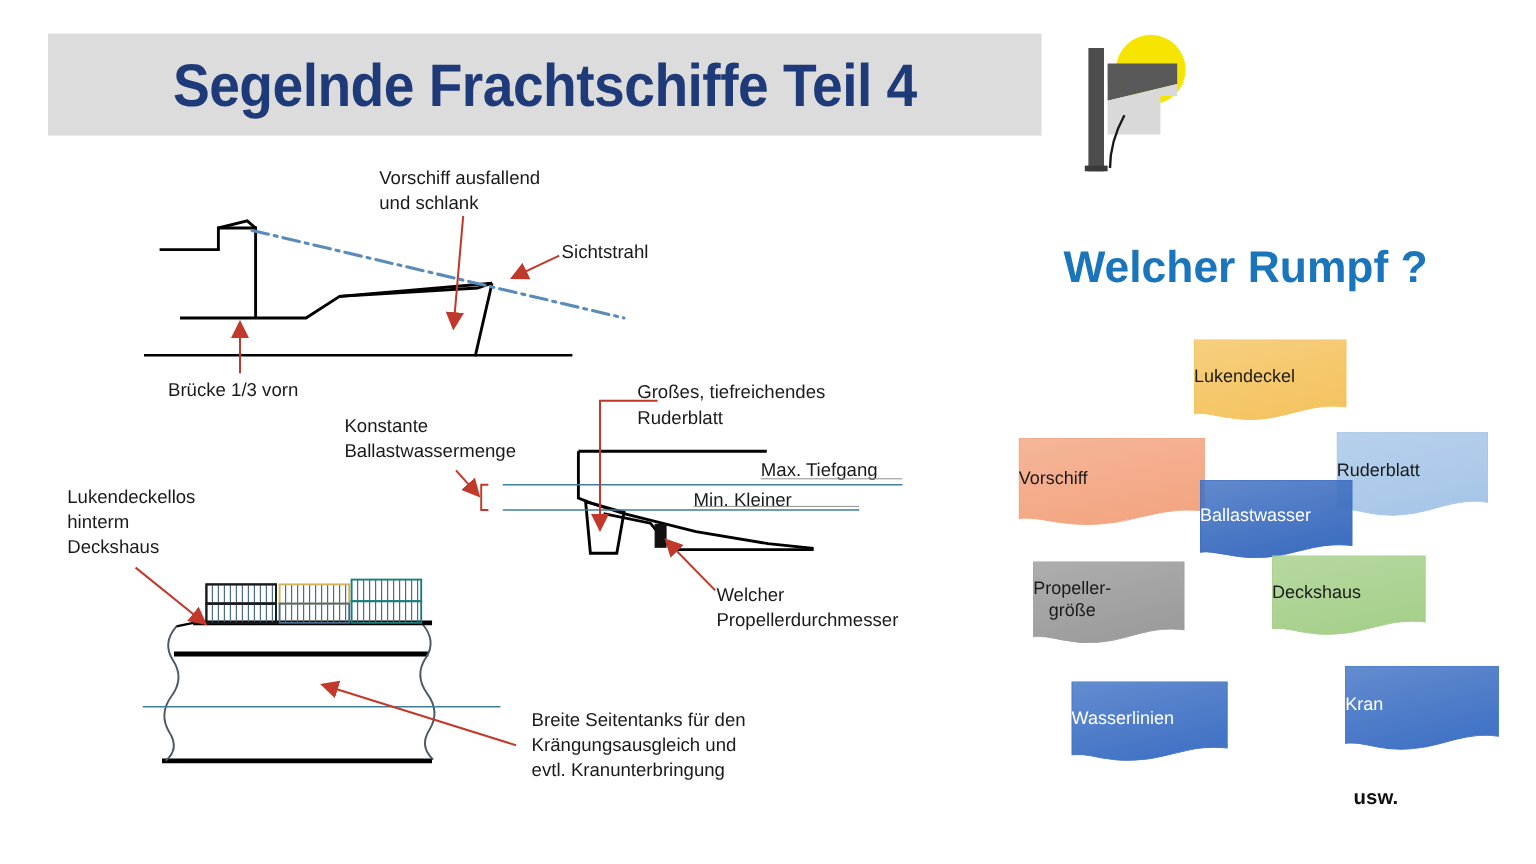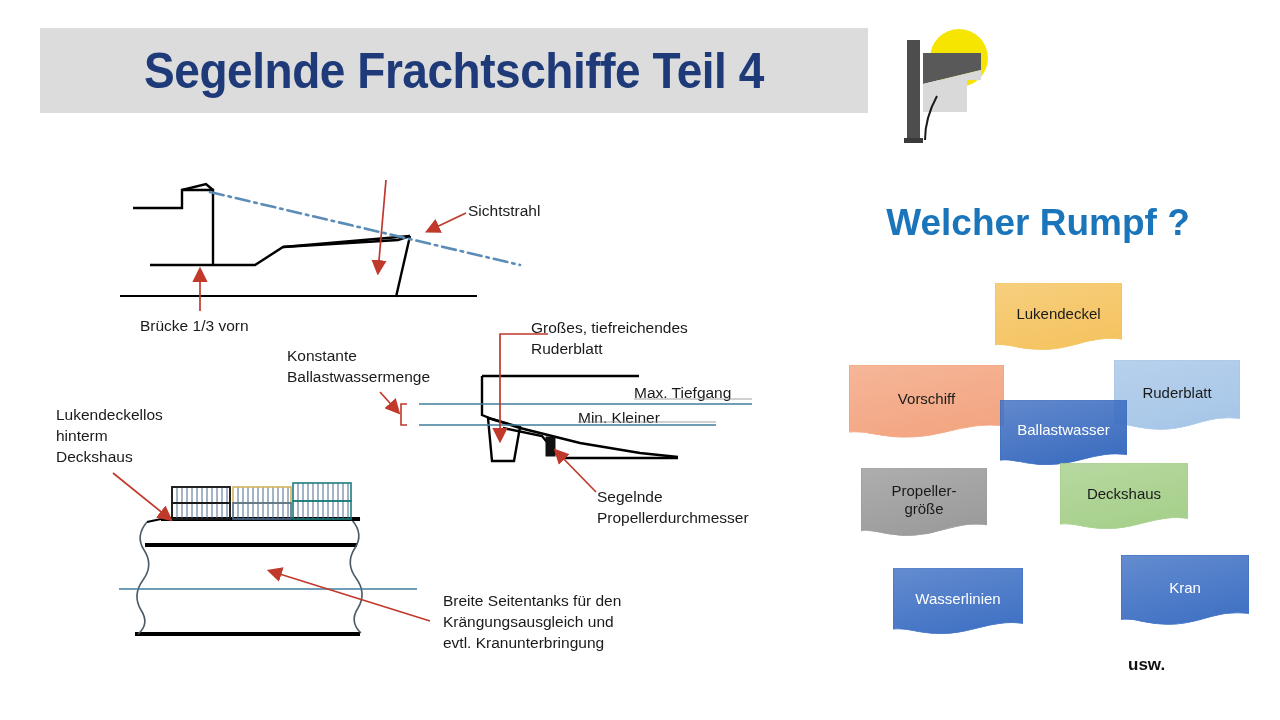--- a/index.html
+++ b/index.html
@@ -59,21 +59,21 @@
   #welcher-rumpf{
     position:absolute;left:868px;top:202px;width:340px;
     text-align:center;
     font-size:37px;font-weight:bold;color:#1b75bb;
     white-space:nowrap;
   }
 
   
   .wave{
     position:absolute;
-    display:flex;align-items:center;justify-content:center;
+    display:flex;align-items:center;justify-content:flex-start;
     color:#1a1a1a;font-size:15px;line-height:1.15;text-align:center;
     box-sizing:border-box;
   }
   .wave .wv-label{position:relative;z-index:3;padding-bottom:10px;}
   .wave svg{position:absolute;left:0;top:0;width:100%;height:100%;z-index:1;}
 
   
   #usw{position:absolute;left:1128px;top:655px;font-size:17px;font-weight:600;color:#111;}
 
   
@@ -200,29 +200,31 @@
             </linearGradient>
           </defs>
           <path d="M0,0 L100,0 L100,78 C72,72 60,96 30,92 C16,90 10,84 0,86 Z" fill="url(#grd7)" stroke="#4273c5" stroke-width="1"></path>
         </svg>
         <span class="wv-label" style="white-space: pre-line;">Kran</span>
       </div>
     </div>
 
   <div id="usw">usw.</div>
 
+  <div class="lbl" style="left:316px;top:139px;">Vorschiff ausfallend
+und schlank</div>
   <div class="lbl" style="left:468px;top:201px;">Sichtstrahl</div>
   <div class="lbl" style="left:140px;top:316px;">Brücke 1/3 vorn</div>
   <div class="lbl" style="left:531px;top:318px;">Großes, tiefreichendes
 Ruderblatt</div>
   <div class="lbl" style="left:287px;top:346px;">Konstante
 Ballastwassermenge</div>
   <div class="lbl" style="left:634px;top:383px;">Max. Tiefgang</div>
   <div class="lbl" style="left:578px;top:408px;">Min. Kleiner</div>
-  <div class="lbl" style="left:597px;top:487px;">Segelnde
+  <div class="lbl" style="left:597px;top:487px;">Welcher
 Propellerdurchmesser</div>
   <div class="lbl" style="left:56px;top:405px;">Lukendeckellos
 hinterm
 Deckshaus</div>
   <div class="lbl" style="left:443px;top:591px;">Breite Seitentanks für den
 Krängungsausgleich und
 evtl. Kranunterbringung</div>
 
   <svg class="dia" viewBox="0 0 1280 720">
     <defs>

